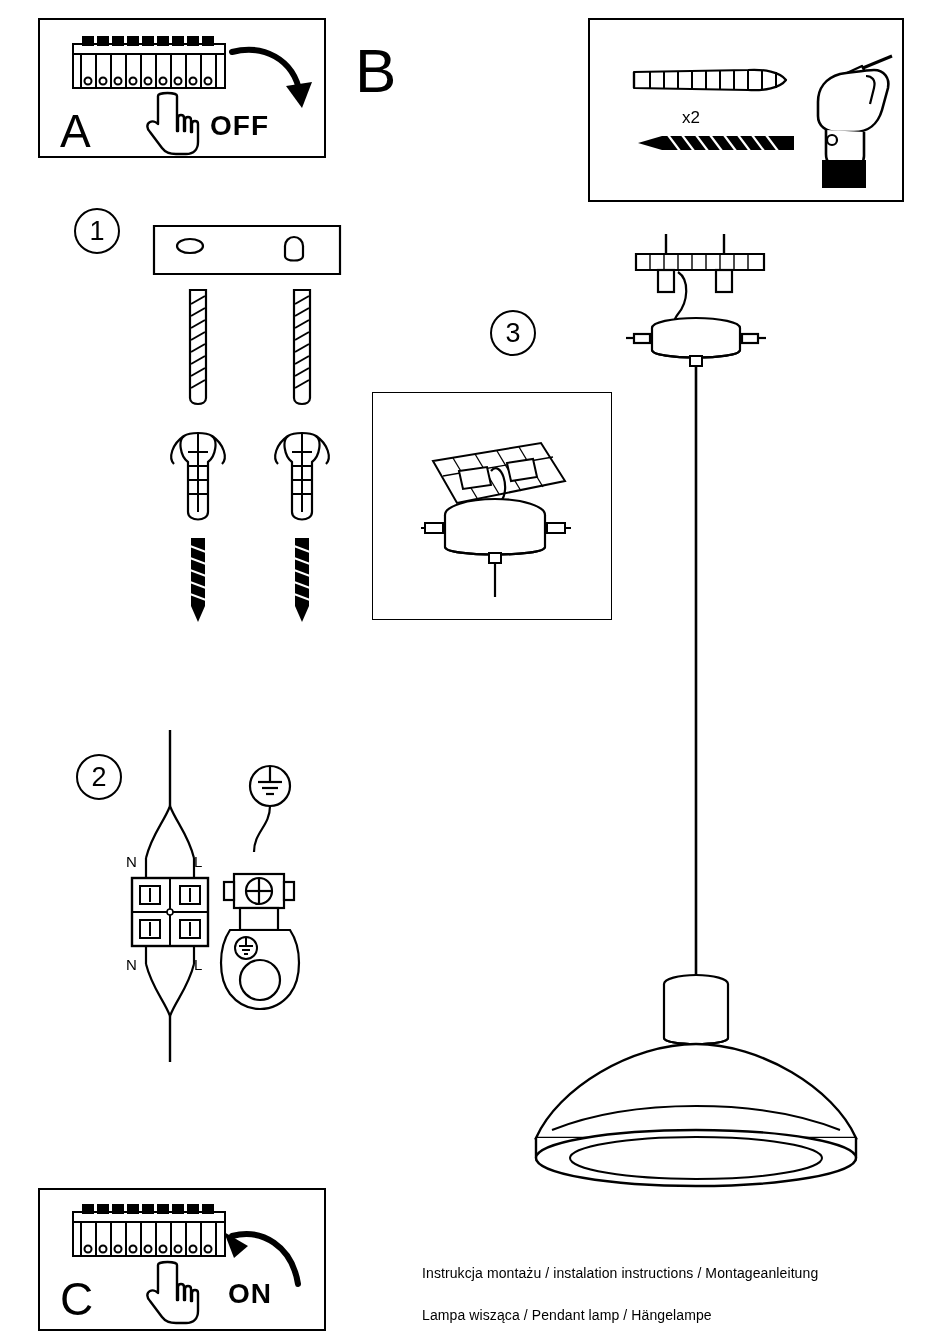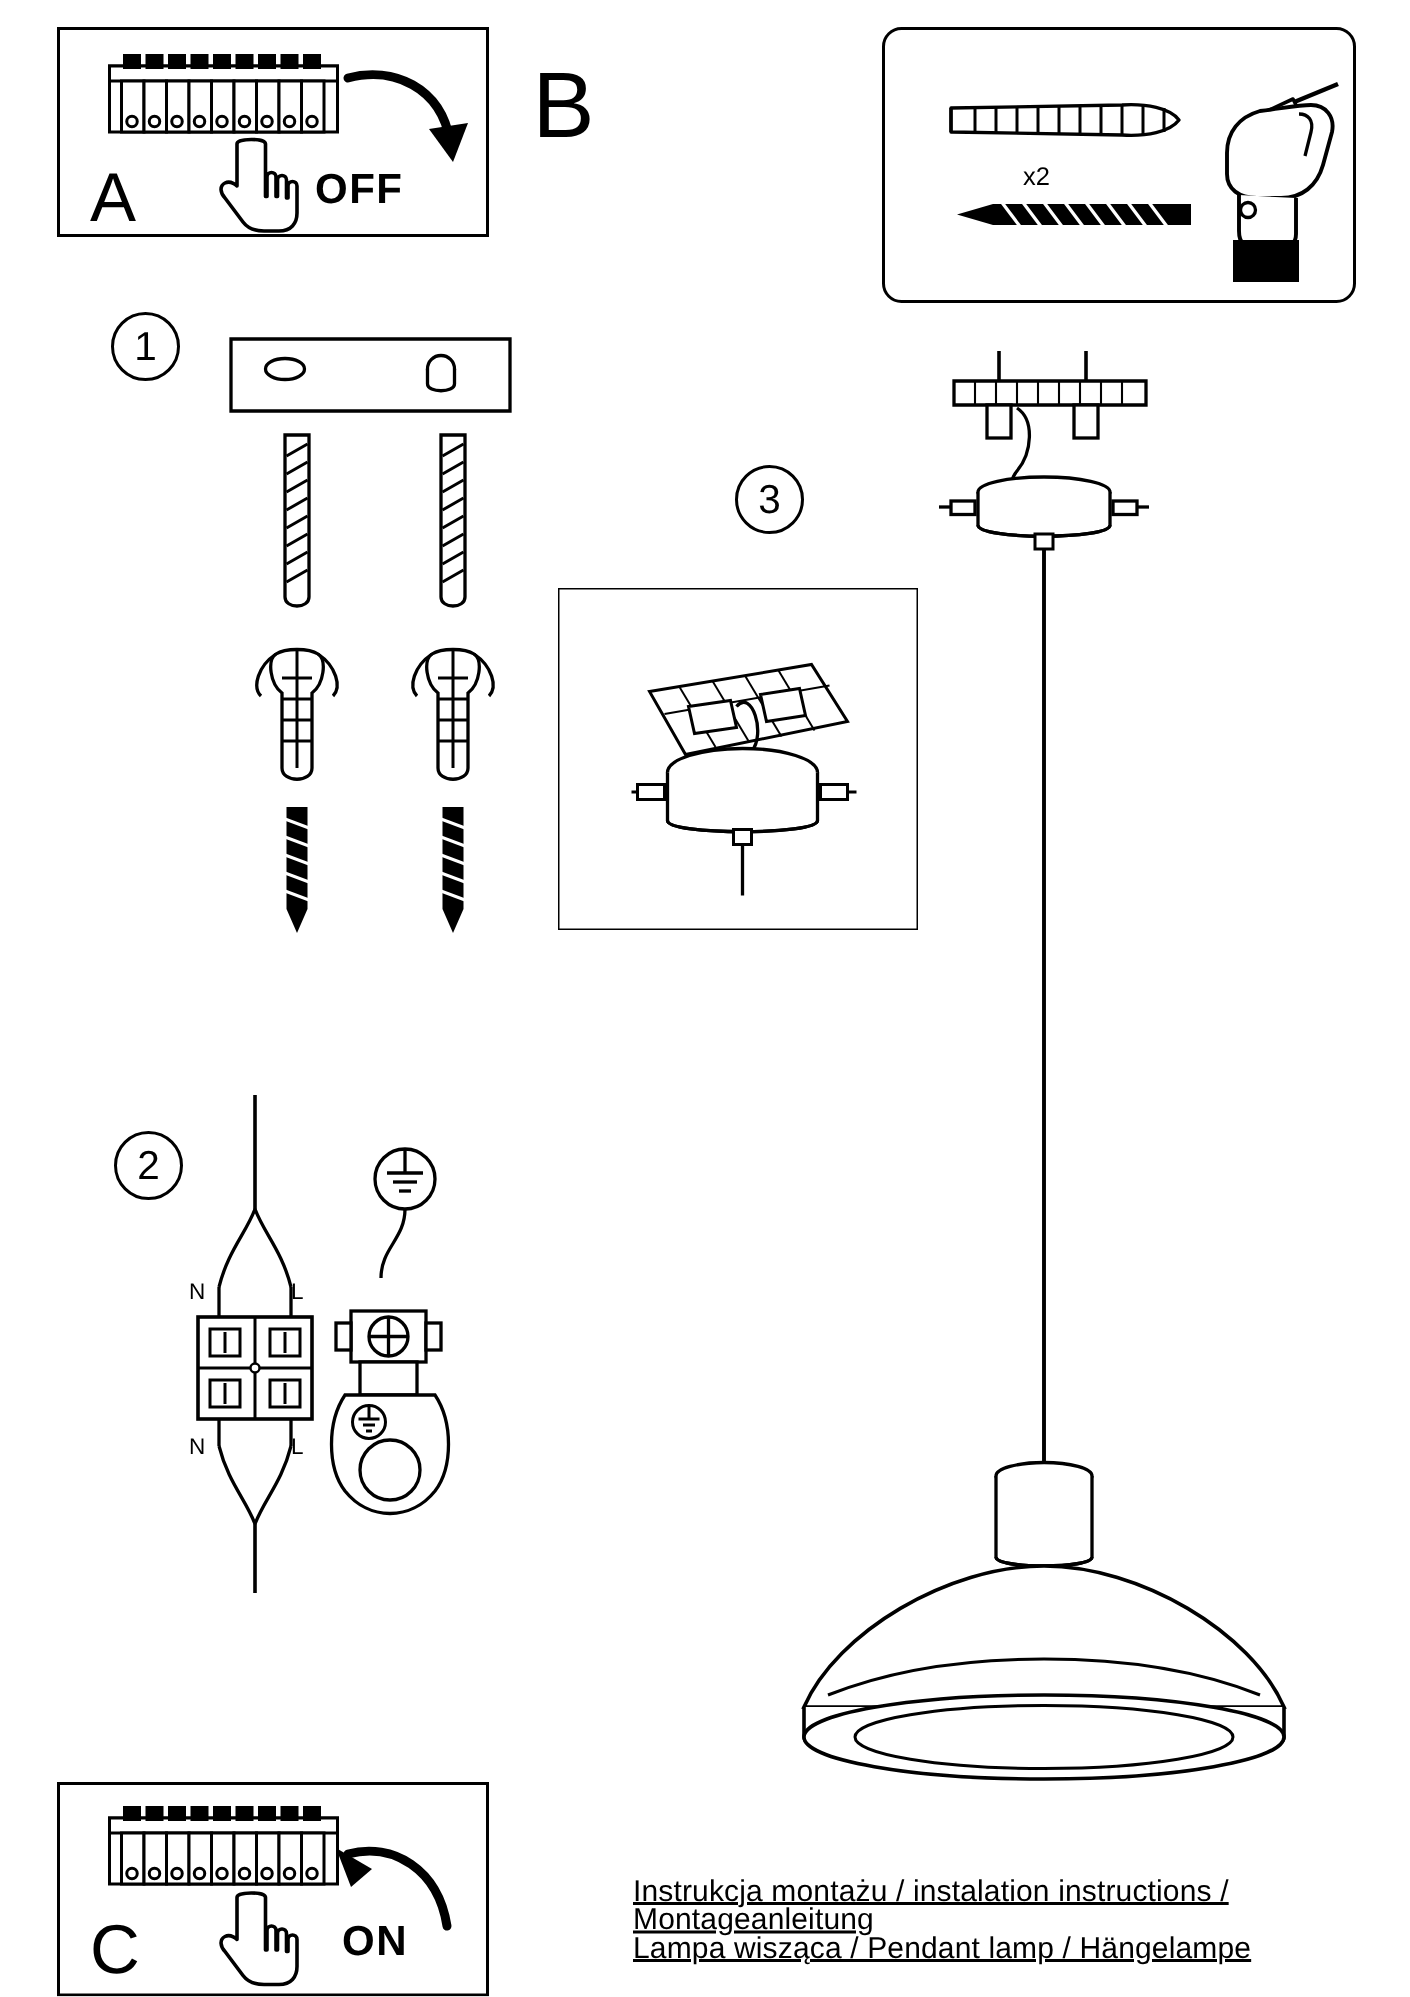--- a/index.html
+++ b/index.html
@@ -45,24 +45,23 @@
     height: 46px;
     border: 2.5px solid #000;
     border-radius: 50%;
     display: flex;
     align-items: center;
     justify-content: center;
     font-size: 27px;
     box-sizing: border-box;
   }
   .caption {
-    font-size: 20px;
-    line-height: 19px;
+    font-size: 14px;
+    line-height: 42px;
     letter-spacing: 0.1px;
-    text-decoration: underline;
   }
   .qty {
     font-size: 17px;
   }
   .wire-label {
     font-size: 15px;
   }
   svg { display: block; overflow: visible; }
 </style>
 </head>
@@ -118,21 +117,21 @@
       <path d="M4 6 C34 -2 66 12 72 48" fill="none" stroke="#000" stroke-width="6" stroke-linecap="round"></path>
       <path d="M58 40 L74 62 L84 36 Z" fill="#000"></path>
     </svg>
 
     <div class="abs label-letter" style="left:20px; top:88px;">A</div>
     <div class="abs label-word" style="left:170px; top:90px;">OFF</div>
   </div>
 
   <div class="abs label-bigletter" style="left:355px; top:40px;">B</div>
 
-  <div class="abs box" style="left:588px; top:18px; width:316px; height:184px;border-radius:13px;">
+  <div class="abs box" style="left:588px; top:18px; width:316px; height:184px;">
 
     <svg class="abs" style="left:40px; top:40px;" width="170" height="40" viewBox="0 0 170 40">
       <path d="M4 12 L4 28 L118 30 C134 31 150 28 156 20 C150 12 134 9 118 10 Z" fill="#fff" stroke="#000" stroke-width="2.2" stroke-linejoin="round"></path>
       <g stroke="#000" stroke-width="2">
         <line x1="20" y1="12" x2="20" y2="28"></line>
         <line x1="34" y1="11" x2="34" y2="29"></line>
         <line x1="48" y1="11" x2="48" y2="29"></line>
         <line x1="62" y1="11" x2="62" y2="29"></line>
         <line x1="76" y1="11" x2="76" y2="29"></line>
         <line x1="90" y1="11" x2="90" y2="29"></line>

